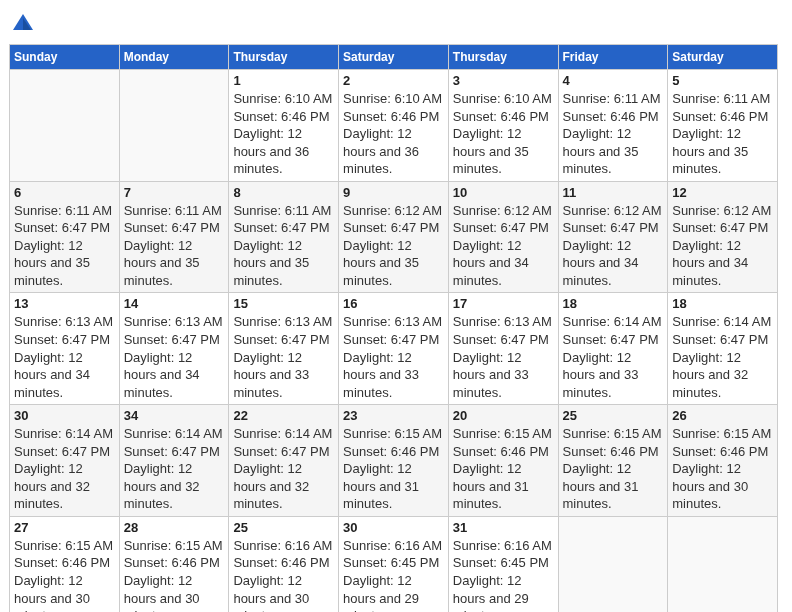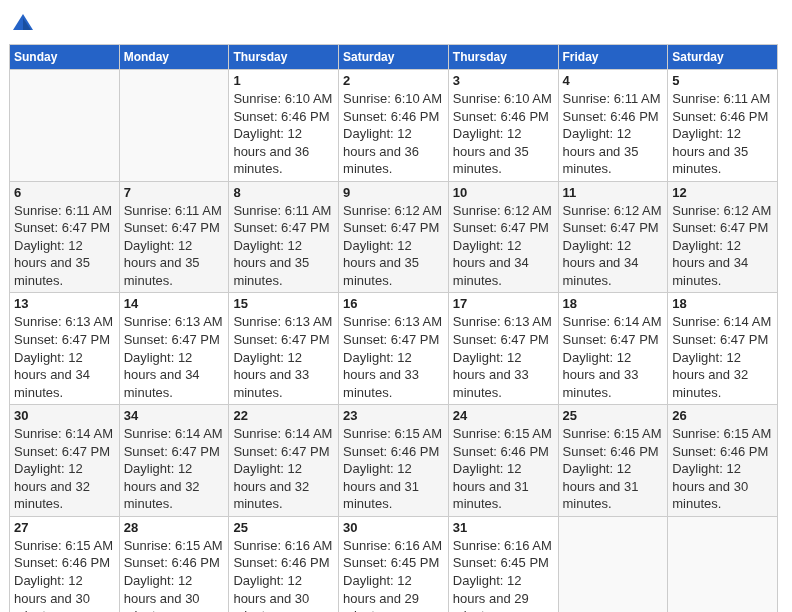--- a/index.html
+++ b/index.html
@@ -267,21 +267,21 @@
 Sunset: 6:47 PM
 Daylight: 12 hours and 32 minutes.</div>
           </td>
           <td>
             <span class="day-num">23</span>
             <div class="cell-info" style="white-space: pre-line;">Sunrise: 6:15 AM
 Sunset: 6:46 PM
 Daylight: 12 hours and 31 minutes.</div>
           </td>
           <td>
-            <span class="day-num">24</span>
+            <span class="day-num">20</span>
             <div class="cell-info" style="white-space: pre-line;">Sunrise: 6:15 AM
 Sunset: 6:46 PM
 Daylight: 12 hours and 31 minutes.</div>
           </td>
           <td>
             <span class="day-num">25</span>
             <div class="cell-info" style="white-space: pre-line;">Sunrise: 6:15 AM
 Sunset: 6:46 PM
 Daylight: 12 hours and 31 minutes.</div>
           </td>

